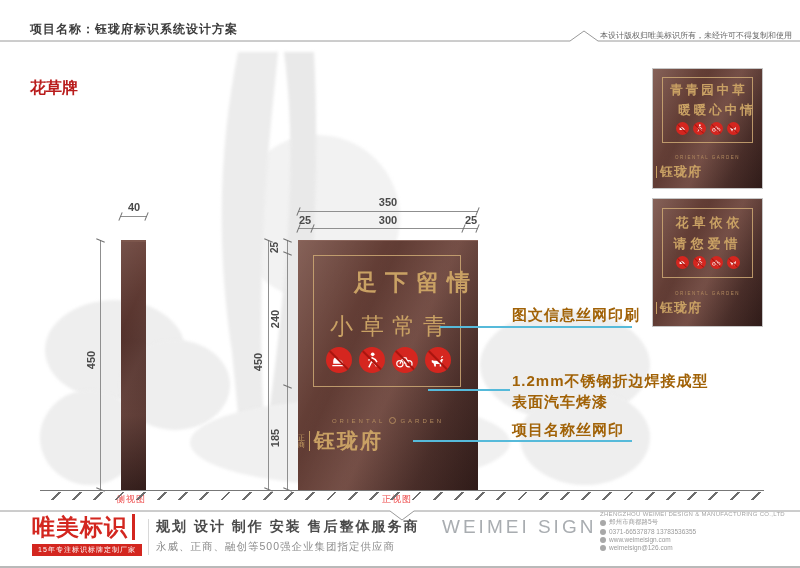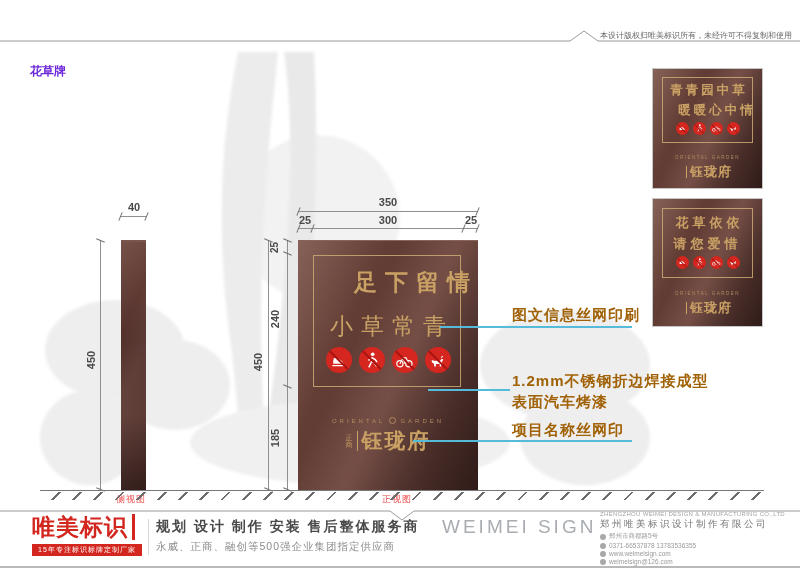--- a/index.html
+++ b/index.html
@@ -5,21 +5,21 @@
   * { margin:0; padding:0; box-sizing:border-box; }
   body { background:#d8d8d8; font-family:"Liberation Sans", sans-serif; }
   .page { position:relative; width:800px; height:568px; background:#fff; overflow:hidden;
           font-family:"Liberation Sans", sans-serif; border-bottom:2px solid #b9b9b9; }
 
   
   .project-title { position:absolute; left:30px; top:21px; font-size:12px; font-weight:bold;
                    color:#3c3c3c; letter-spacing:1px; z-index:5; }
   .header-line { position:absolute; left:0; top:0; z-index:4; }
   .copyright-note { position:absolute; right:8px; top:30px; font-size:8px; color:#666; z-index:5; }
-  .page-label { position:absolute; left:30px; top:63px; font-size:12px; font-weight:600; color:#6d28d9; z-index:5; }
+  .page-label { position:absolute; left:30px; top:78px; font-size:16px; font-weight:600; color:#b91c1c; z-index:5; }
 
   
   .wm { position:absolute; z-index:0; filter:blur(1.5px); }
   .wm-circle { left:235px; top:135px; width:165px; height:165px; border-radius:50%; background:#f2f2f2; }
   .wm-blob { position:absolute; border-radius:50%; background:#eeeeee; }
 
   
   .dline-h { position:absolute; height:1px; background:#8f8f8f; z-index:2; }
   .dline-v { position:absolute; width:1px; background:#8f8f8f; z-index:2; }
   .tick-v { position:absolute; width:1px; height:9px; top:-4px; background:#6f6f6f; transform:rotate(22deg); }
@@ -38,21 +38,21 @@
   .gold-frame { position:absolute; border:1px solid rgba(206,169,116,.85); z-index:2; }
   .slogan { position:absolute; width:100%; text-align:center; color:#c9a164; z-index:3; }
   .icon-row { position:absolute; width:100%; display:flex; justify-content:center; z-index:3; }
   .proh { position:relative; display:inline-block; border-radius:50%; background:#d5261f; overflow:hidden; }
   .proh svg { position:absolute; inset:10%; width:80%; height:80%; }
   .proh::after { content:''; position:absolute; left:-10%; top:46%; width:120%; height:9%;
                  background:#a9150f; transform:rotate(45deg); }
   .logo-en { position:absolute; width:100%; display:flex; justify-content:center; align-items:center;
              gap:4px; color:#b28a5e; z-index:3; }
   .emblem { display:inline-block; border:1px solid #b28a5e; border-radius:50%; }
-  .brand-row { position:absolute; width:100%; display:flex; justify-content:center; align-items:center; z-index:3; }
+  .brand-row { position:absolute; width:100%; display:flex; align-items:center; z-index:3; }
   .brand-prefix { display:inline-flex; flex-direction:column; color:#c9a164; line-height:1; text-align:center; }
   .brand-divider { background:#c9a164; }
   .brand-name { color:#c9a164; font-family:"DejaVu Serif", serif; font-weight:bold; }
 
   
   .anno-text { position:absolute; font-size:15px; font-weight:bold; color:#a16207;
                letter-spacing:1px; z-index:4; }
   .anno-line { position:absolute; height:2px; background:#56bada; z-index:4; }
 
   
@@ -93,20 +93,21 @@
     <path d="M88,0 C72,80 64,180 82,300 C86,340 89,372 91,398 L116,398 C108,300 110,180 122,60 L128,0 Z" fill="#ececec"></path>
     <path d="M134,0 C146,90 142,200 114,398 L142,398 C164,260 170,120 164,0 Z" fill="#e9e9e9"></path>
   </svg>
   <div class="wm wm-blob" style="left:45px; top:300px; width:140px; height:100px;"></div>
   <div class="wm wm-blob" style="left:120px; top:340px; width:110px; height:90px;"></div>
   <div class="wm wm-blob" style="left:40px; top:390px; width:100px; height:95px;"></div>
   <div class="wm wm-blob" style="left:480px; top:310px; width:170px; height:110px;"></div>
   <div class="wm wm-blob" style="left:520px; top:390px; width:130px; height:95px;"></div>
   <div class="wm wm-blob" style="left:190px; top:400px; width:320px; height:85px; background:#f0f0f0;"></div>
 
+  <div class="project-title">项目名称：钰珑府标识系统设计方案</div>
   <svg class="header-line" width="800" height="50" viewBox="0 0 800 50">
     <polyline points="0,41 570,41 584,31 598,41 800,41" fill="none" stroke="#9a9a9a" stroke-width="1"></polyline>
   </svg>
   <div class="copyright-note">本设计版权归唯美标识所有，未经许可不得复制和使用</div>
   <div class="page-label">花草牌</div>
 
   <div>
     <div class="dim-num" style="left:120px; top:201px; width:28px;">40</div>
     <div class="dline-h" style="left:120px; top:216px; width:27px;">
       <span class="tick-v" style="left:0;"></span>
@@ -290,21 +291,20 @@
     <polyline points="0,11 390,11 402,20 414,11 800,11" fill="none" stroke="#9a9a9a" stroke-width="1"></polyline>
   </svg>
   <div class="brand-logo">唯美标识</div>
   <div class="brand-tagline">15年专注标识标牌定制厂家</div>
   <div class="footer-divider"></div>
   <div class="footer-services">规划 设计 制作 安装 售后整体服务商</div>
   <div class="footer-clients">永威、正商、融创等500强企业集团指定供应商</div>
   <div class="footer-wordmark">WEIMEI SIGN</div>
   <div class="footer-right">
     <div class="fr-en">ZHENGZHOU WEIMEI DESIGN &amp; MANUFACTURING CO.,LTD</div>
-    <div class="fr-cn">郑州唯美标识设计制作有限公司</div>
     <div class="fr-row">
         <span class="fr-dot"></span>
         <span>郑州市商都路5号</span>
       </div>
     <div class="fr-row">
         <span class="fr-dot"></span>
         <span>0371-66537878  13783536355</span>
       </div>
     <div class="fr-row">
         <span class="fr-dot"></span>

